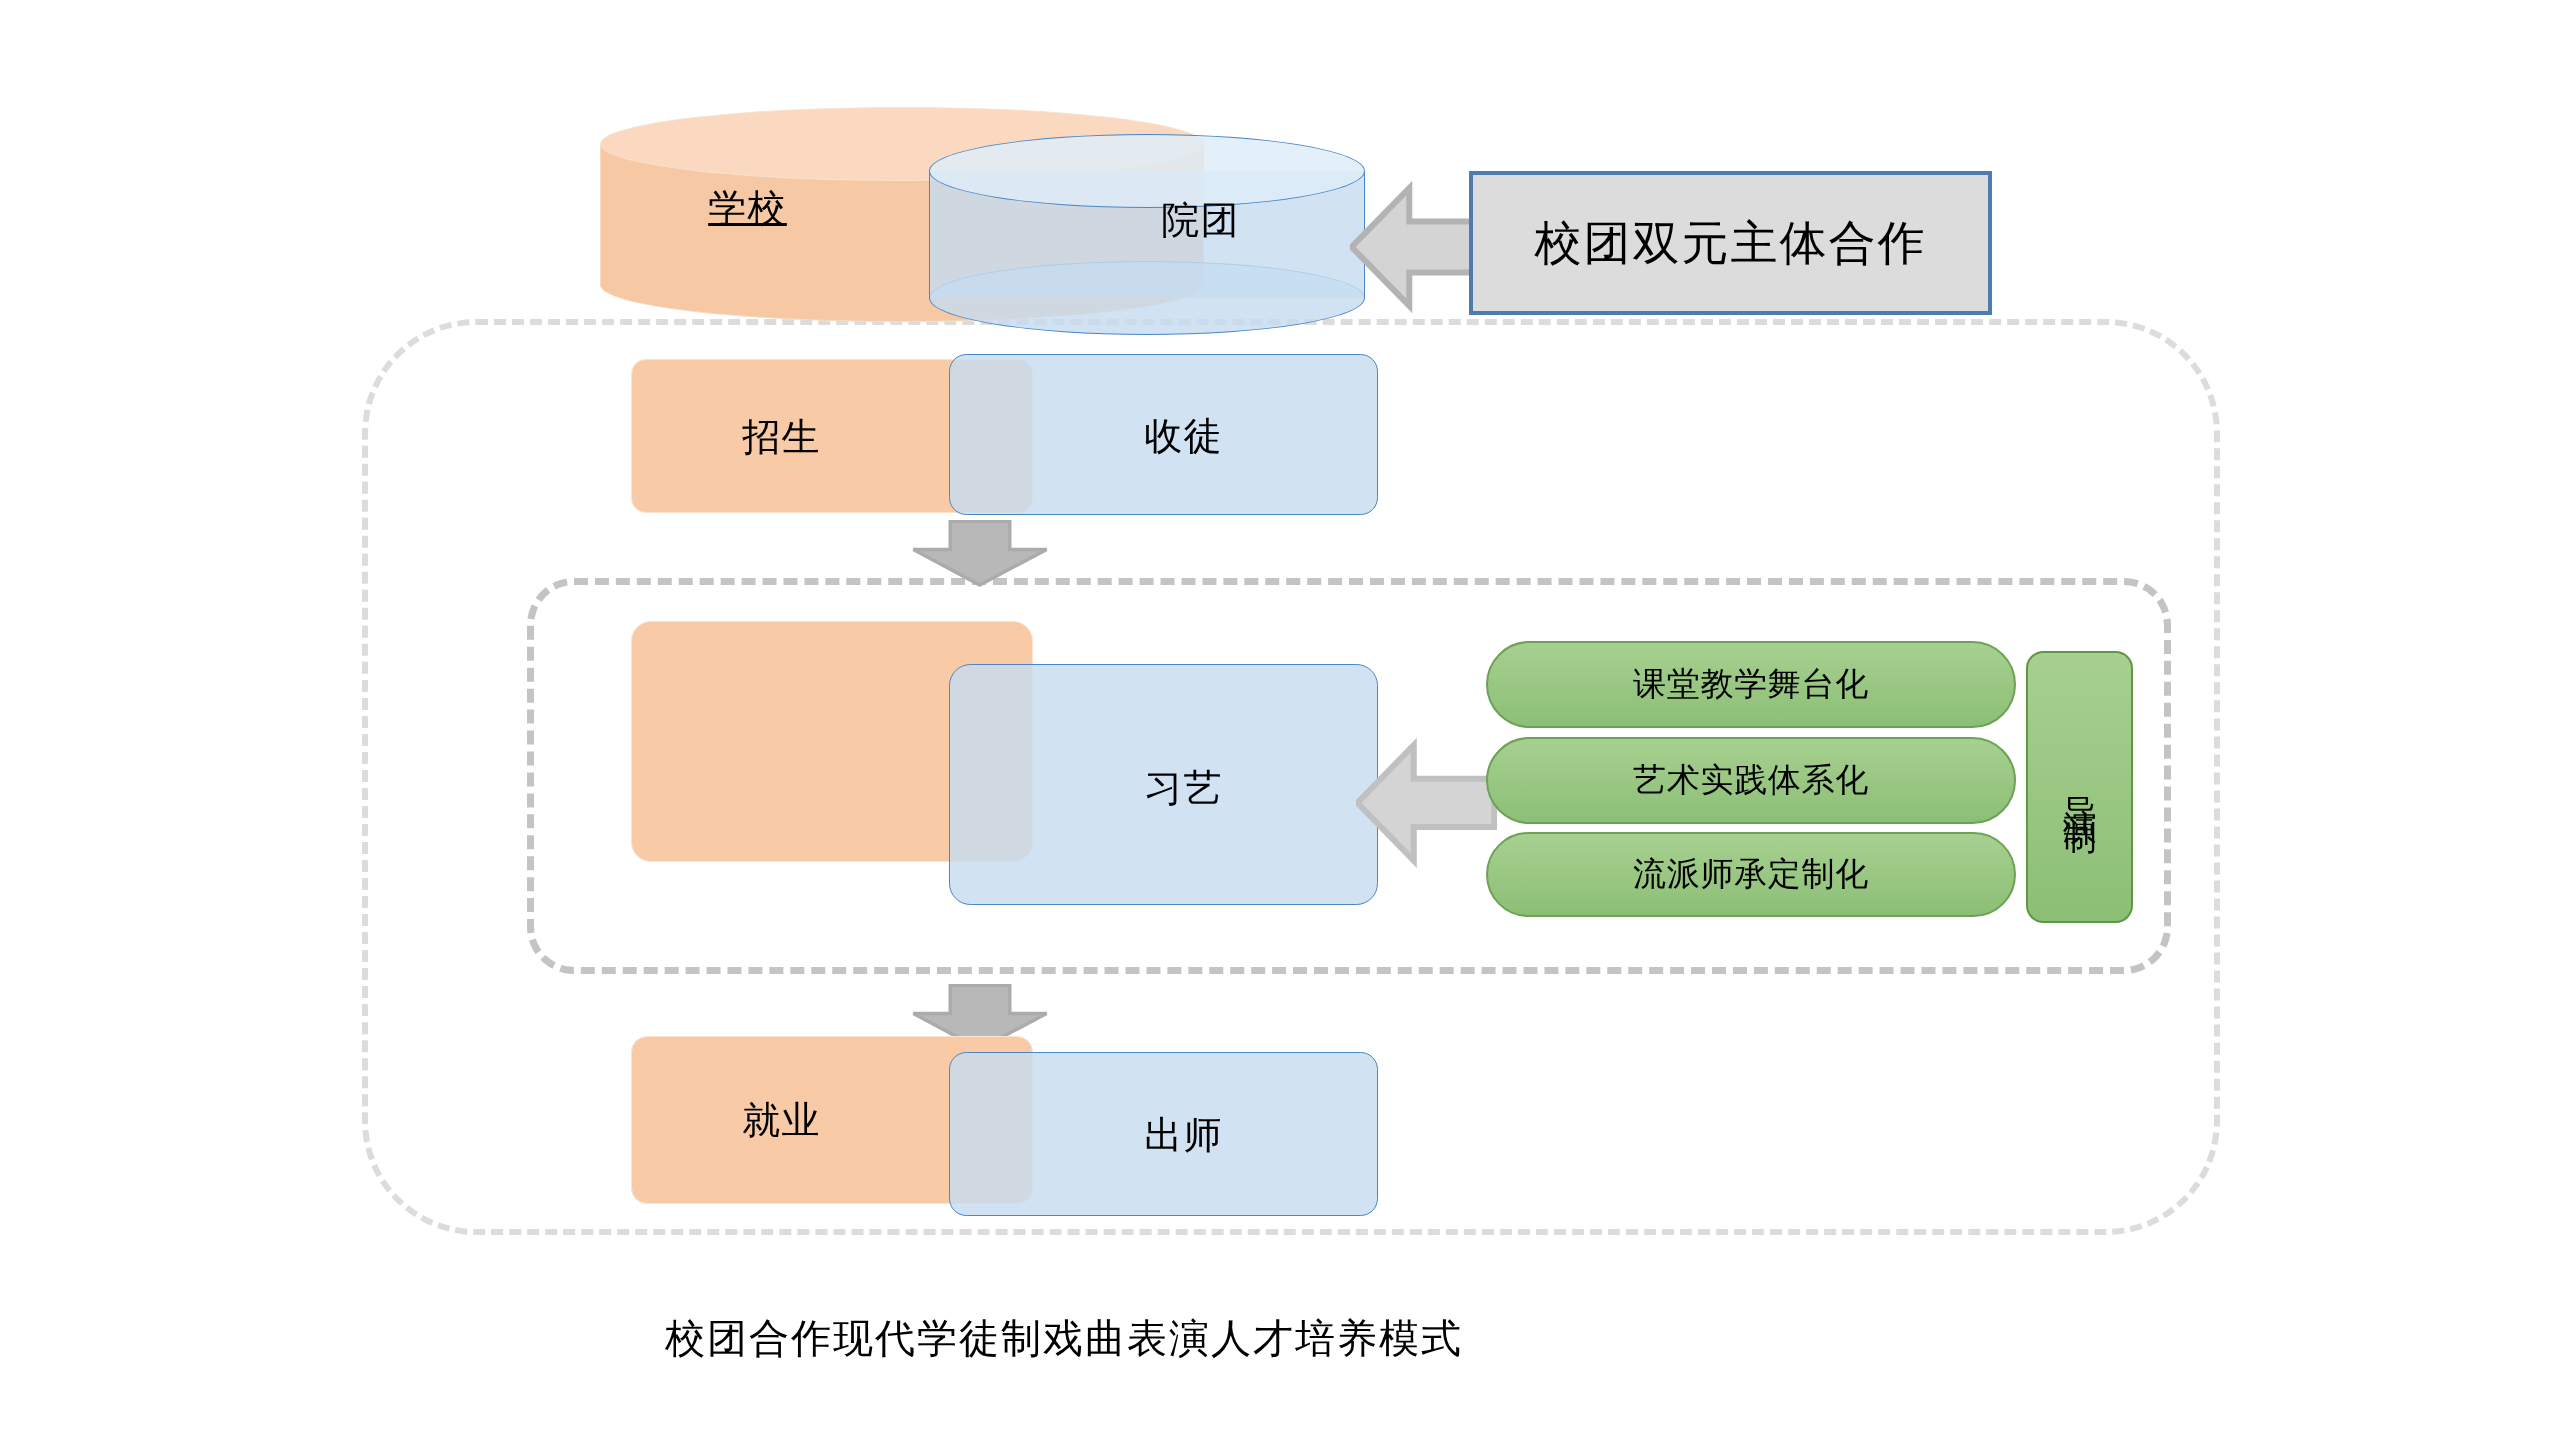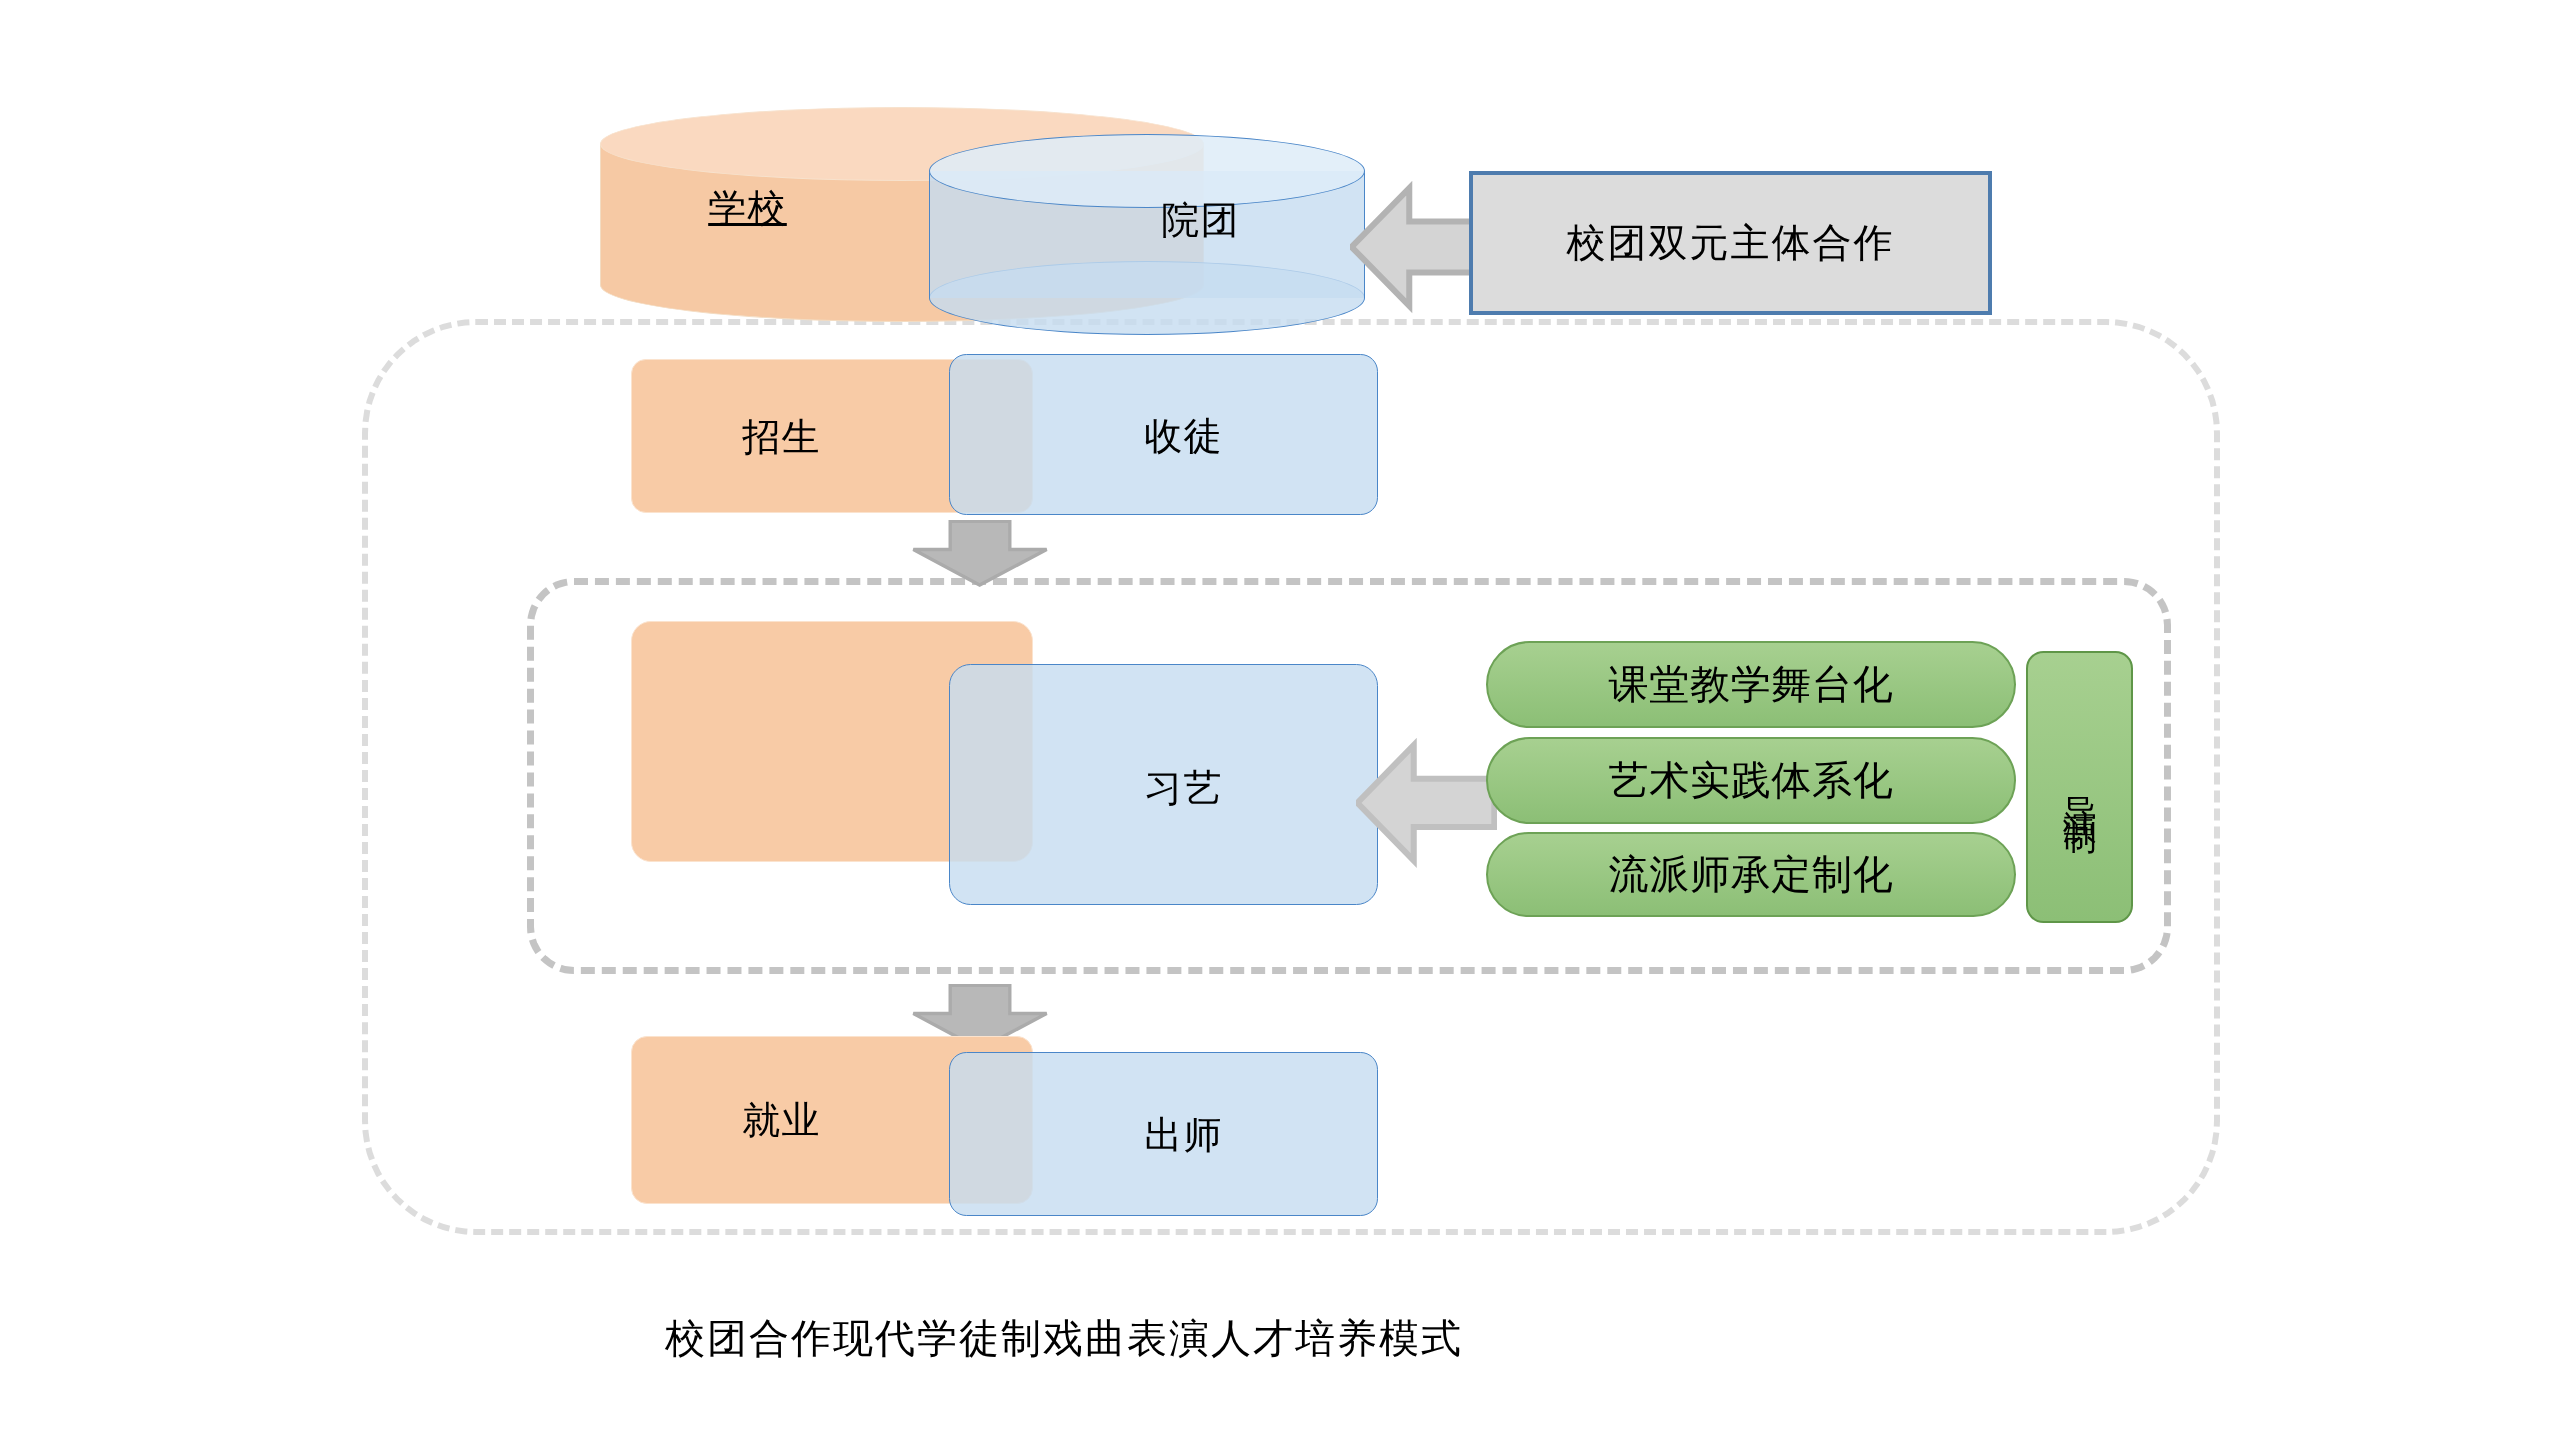--- a/index.html
+++ b/index.html
@@ -37,28 +37,28 @@
   .rbox{position:absolute;box-sizing:border-box;}
   .rbox-orange{background:#F8CBA6;border:1.3px solid #FBE3CE;}
   .rbox-blue{background:rgba(197,220,240,.80);border:1.3px solid #4a86c8;}
 
   
   .lbl{position:absolute;display:flex;align-items:center;justify-content:center;
        font-size:38px;line-height:1.1;letter-spacing:1.3px;white-space:nowrap;}
 
   
   .callout{position:absolute;box-sizing:border-box;background:#DCDCDC;border:4px solid #4E7CAE;
-           display:flex;align-items:center;justify-content:center;font-size:39px;letter-spacing:2px;}
+           display:flex;align-items:center;justify-content:center;font-size:47px;letter-spacing:2px;}
 
   
   .pill{position:absolute;box-sizing:border-box;border-radius:671px;
         background:linear-gradient(180deg,#A7D090 0%,#8CBF76 100%);
         border:2px solid #6DA256;
         display:flex;align-items:center;justify-content:center;
-        font-size:40px;letter-spacing:0.7px;}
+        font-size:33px;letter-spacing:0.7px;}
   .green-tall{position:absolute;box-sizing:border-box;border-radius:17.4px;
         background:linear-gradient(180deg,#A7D090 0%,#8CBF76 100%);
         border:2.7px solid #5F9648;
         display:flex;flex-direction:column;align-items:center;justify-content:center;
         font-size:34px;line-height:1.45;}
 
   
   .arrow-left{position:absolute;}
   .arrow-down{position:absolute;}
 

